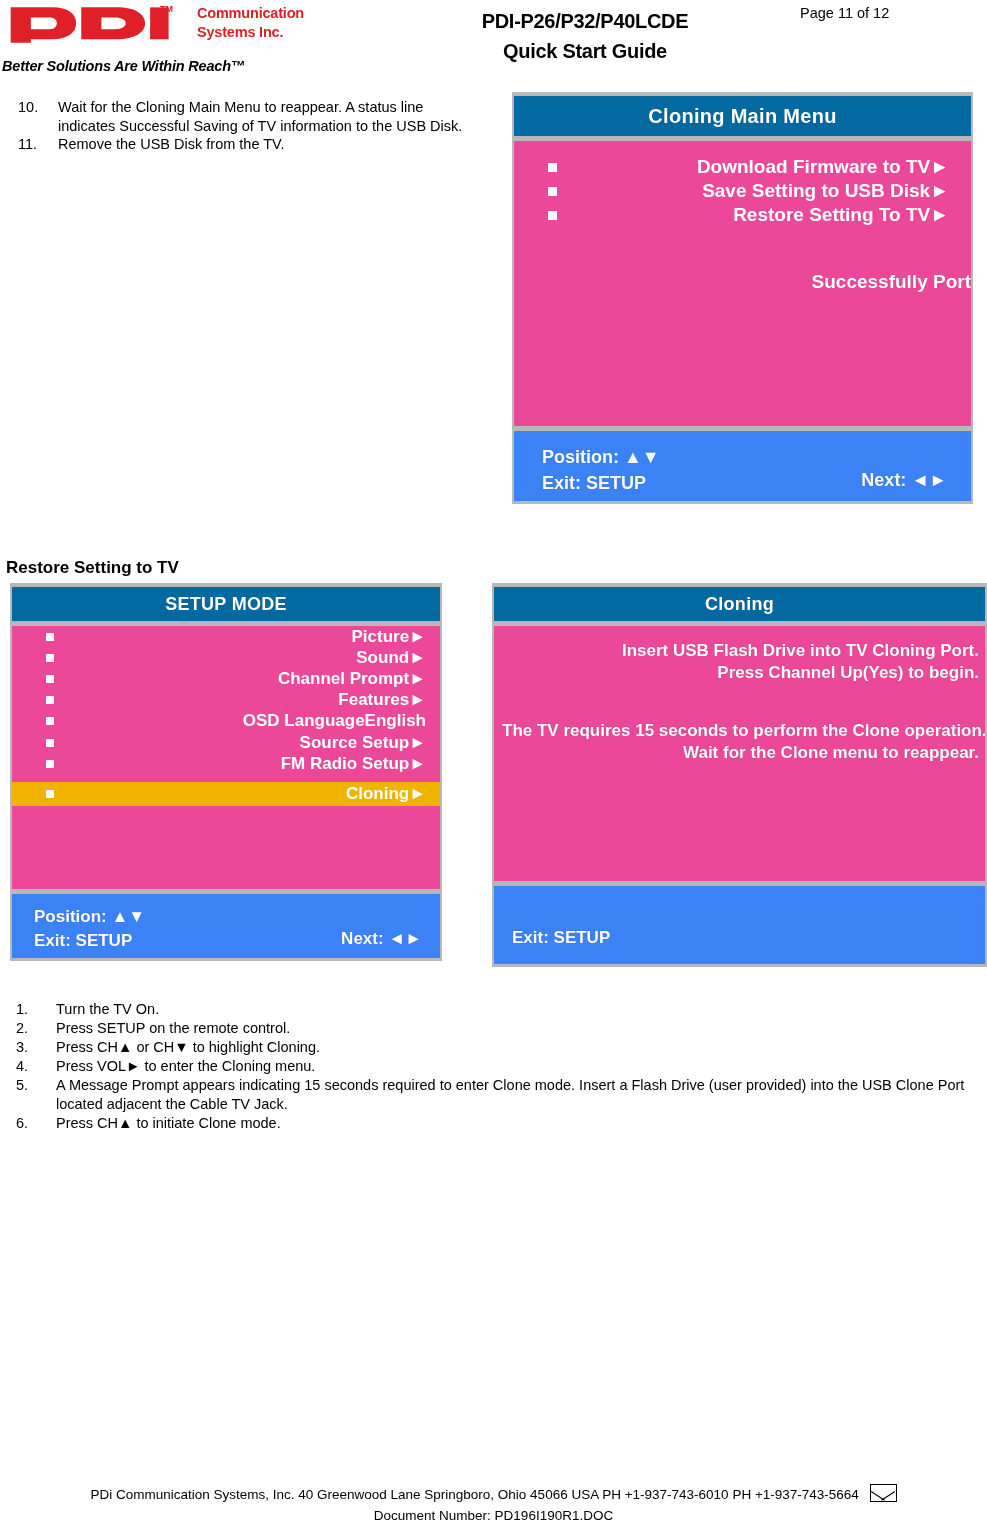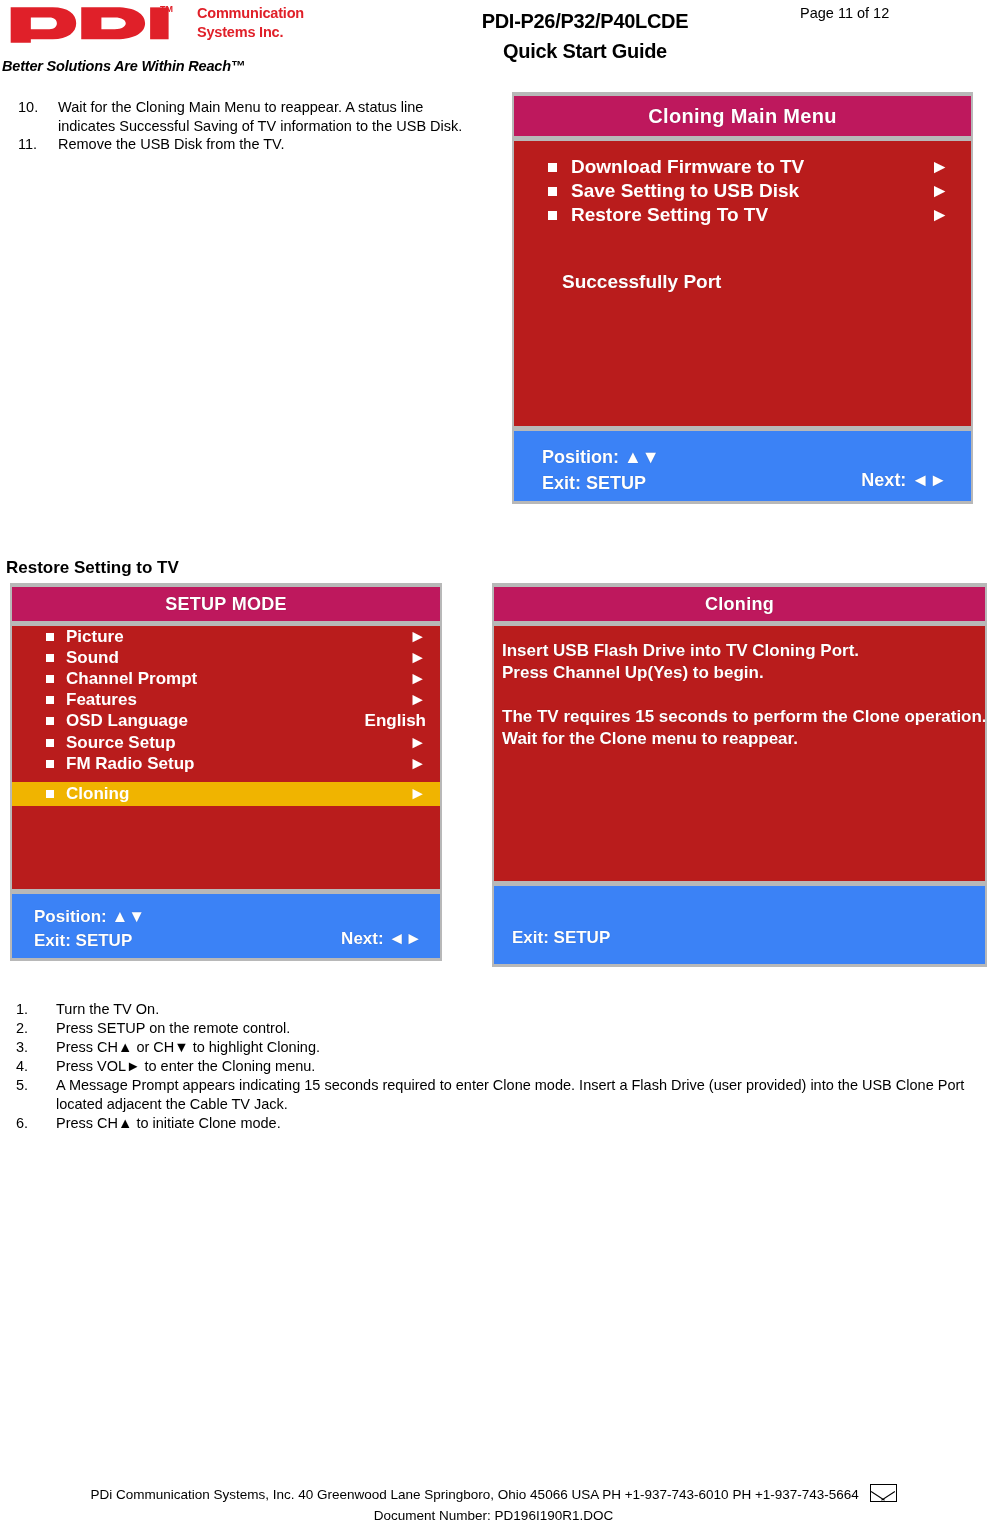--- a/index.html
+++ b/index.html
@@ -69,35 +69,36 @@
     box-sizing:border-box;
   }
   .osd-bezel{
     width:100%;height:100%;
     background:#b8b8b8;
     display:flex;flex-direction:column;
     box-sizing:border-box;
     padding:4px 2px 3px 2px;
   }
   .osd-title{
-    background:#be185d;
+    background:#0369a1;
     color:#ffffff;
     font-weight:bold;
     text-align:center;
     letter-spacing:0.3px;
     display:flex;align-items:center;justify-content:center;
     text-shadow:0 0 1px rgba(0,0,0,.35);
     flex:0 0 auto;
   }
   .osd-body{
-    background:#b91c1c;
+    background:#ec4899;
     flex:1 1 auto;
     position:relative;
     color:#ffffff;
     overflow:hidden;
+    text-align:right;
   }
   .osd-footer{
     background:#3b82f6;
     color:#ffffff;
     font-weight:bold;
     position:relative;
     flex:0 0 auto;
     text-shadow:0 0 1px rgba(0,0,0,.3);
   }
   .gapbar{background:#b8b8b8;height:5px;flex:0 0 auto;}
@@ -149,21 +150,21 @@
 
   
   #osd-cloning{left:492px;top:583px;width:495px;height:384px;}
   #osd-cloning .osd-title{height:34px;font-size:18px;}
   #osd-cloning .osd-body{padding:14px 6px 0 8px;}
   #osd-cloning .msg{
     font-size:17px;font-weight:bold;line-height:22px;
     text-shadow:0 0 1px rgba(0,0,0,.3);
     white-space:nowrap;
   }
-  #osd-cloning .msg.gap{margin-top:22px;}
+  #osd-cloning .msg.gap{margin-top:36px;}
   #osd-cloning .osd-footer{height:78px;font-size:17px;}
   #osd-cloning .f-left{position:absolute;left:18px;top:42px;}
 
   
   .section-heading{
     position:absolute;left:6px;top:558px;
     font-size:17px;font-weight:bold;
   }
 
   

